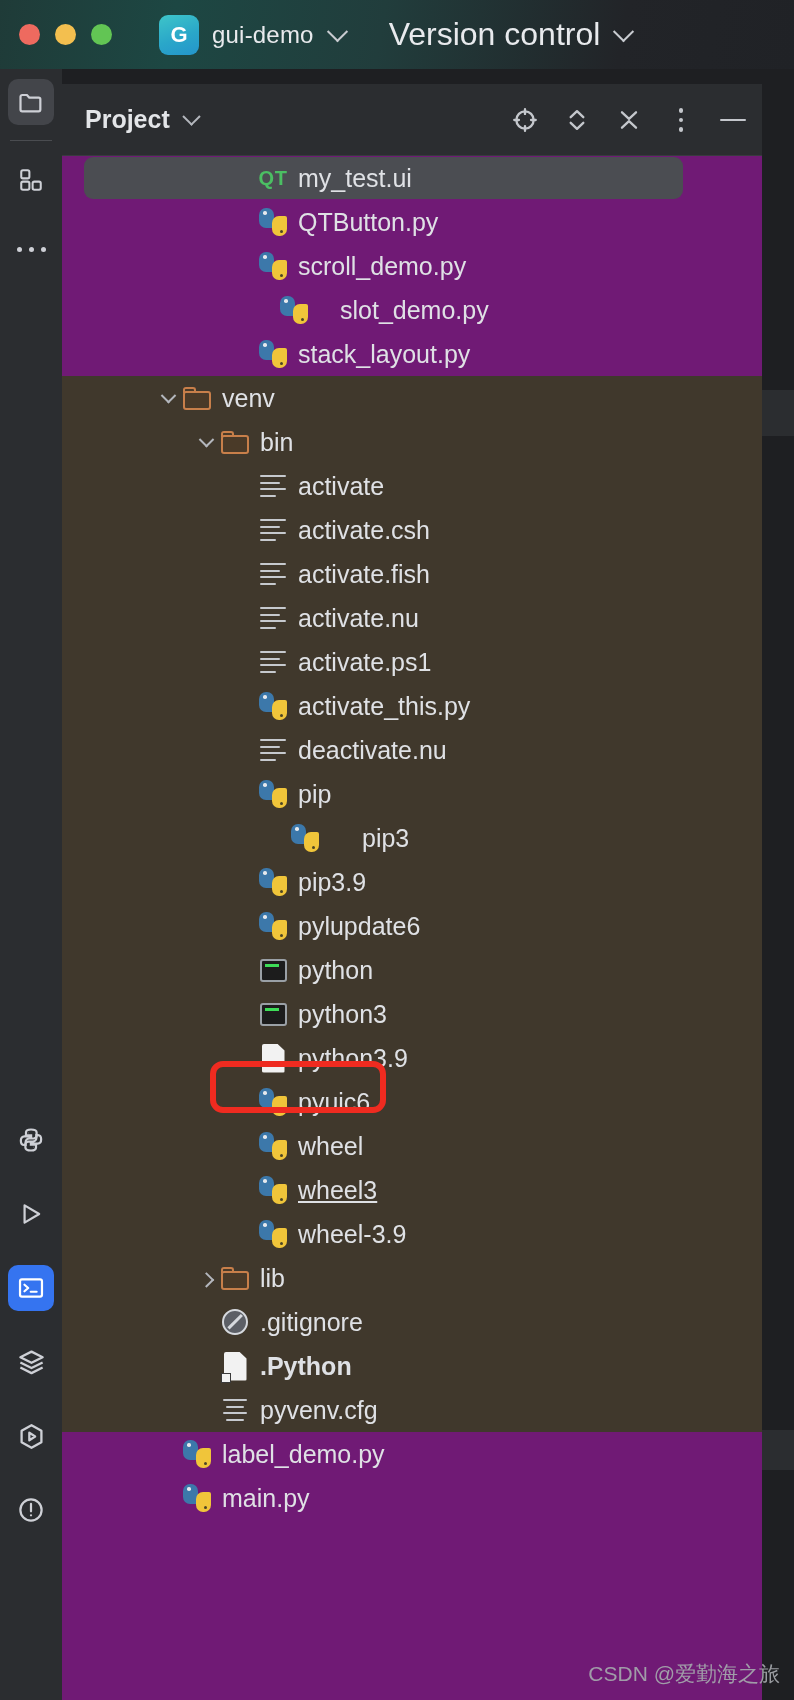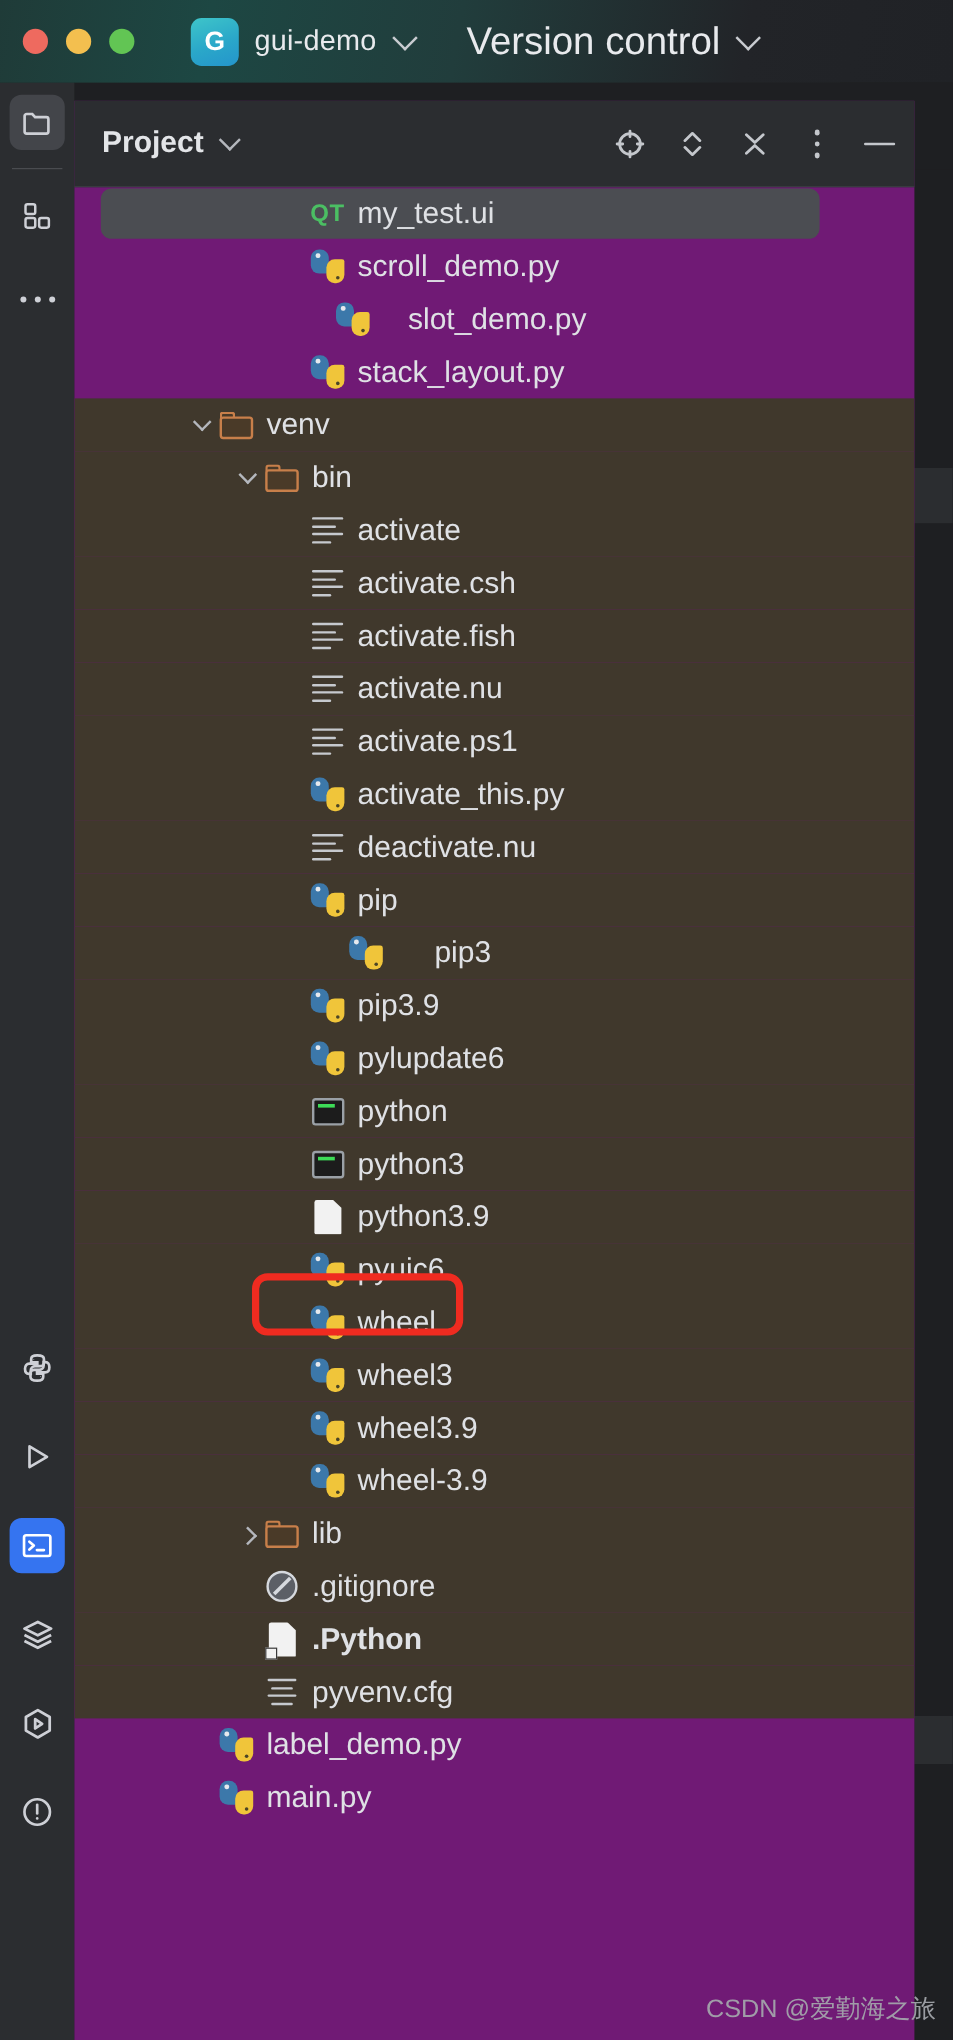--- a/index.html
+++ b/index.html
@@ -360,20 +360,34 @@
           <div class="row-content" style="margin-left: 170px;">
             <span class="twisty"></span>
             <span class="icon-slot">
               <span class="ico-py">
                 <span class="top"></span>
                 <span class="bot"></span>
                 <span class="dot1"></span>
                 <span class="dot2"></span>
               </span>
             </span>
+            <span class="label">QTButton.py</span>
+          </div>
+        </div>
+        <div class="row">
+          <div class="row-content" style="margin-left: 170px;">
+            <span class="twisty"></span>
+            <span class="icon-slot">
+              <span class="ico-py">
+                <span class="top"></span>
+                <span class="bot"></span>
+                <span class="dot1"></span>
+                <span class="dot2"></span>
+              </span>
+            </span>
             <span class="label">scroll_demo.py</span>
           </div>
         </div>
         <div class="row">
           <div class="row-content" style="margin-left: 170px; gap: 21px;">
             <span class="twisty"></span>
             <span class="icon-slot">
               <span class="ico-py">
                 <span class="top"></span>
                 <span class="bot"></span>
@@ -635,45 +649,31 @@
                 <span class="top"></span>
                 <span class="bot"></span>
                 <span class="dot1"></span>
                 <span class="dot2"></span>
               </span>
             </span>
             <span class="label">wheel</span>
           </div>
         </div>
         <div class="row excluded">
-          <div class="row-content" style="margin-left: 170px;">
+          <div class="row-content" style="margin-left: 170px; text-decoration: underline;">
             <span class="twisty"></span>
             <span class="icon-slot">
               <span class="ico-py">
                 <span class="top"></span>
                 <span class="bot"></span>
                 <span class="dot1"></span>
                 <span class="dot2"></span>
               </span>
             </span>
             <span class="label">wheel3</span>
-          </div>
-        </div>
-        <div class="row excluded">
-          <div class="row-content" style="margin-left: 170px;">
-            <span class="twisty"></span>
-            <span class="icon-slot">
-              <span class="ico-py">
-                <span class="top"></span>
-                <span class="bot"></span>
-                <span class="dot1"></span>
-                <span class="dot2"></span>
-              </span>
-            </span>
-            <span class="label">wheel3.9</span>
           </div>
         </div>
         <div class="row excluded">
           <div class="row-content" style="margin-left: 170px;">
             <span class="twisty"></span>
             <span class="icon-slot">
               <span class="ico-py">
                 <span class="top"></span>
                 <span class="bot"></span>
                 <span class="dot1"></span>

